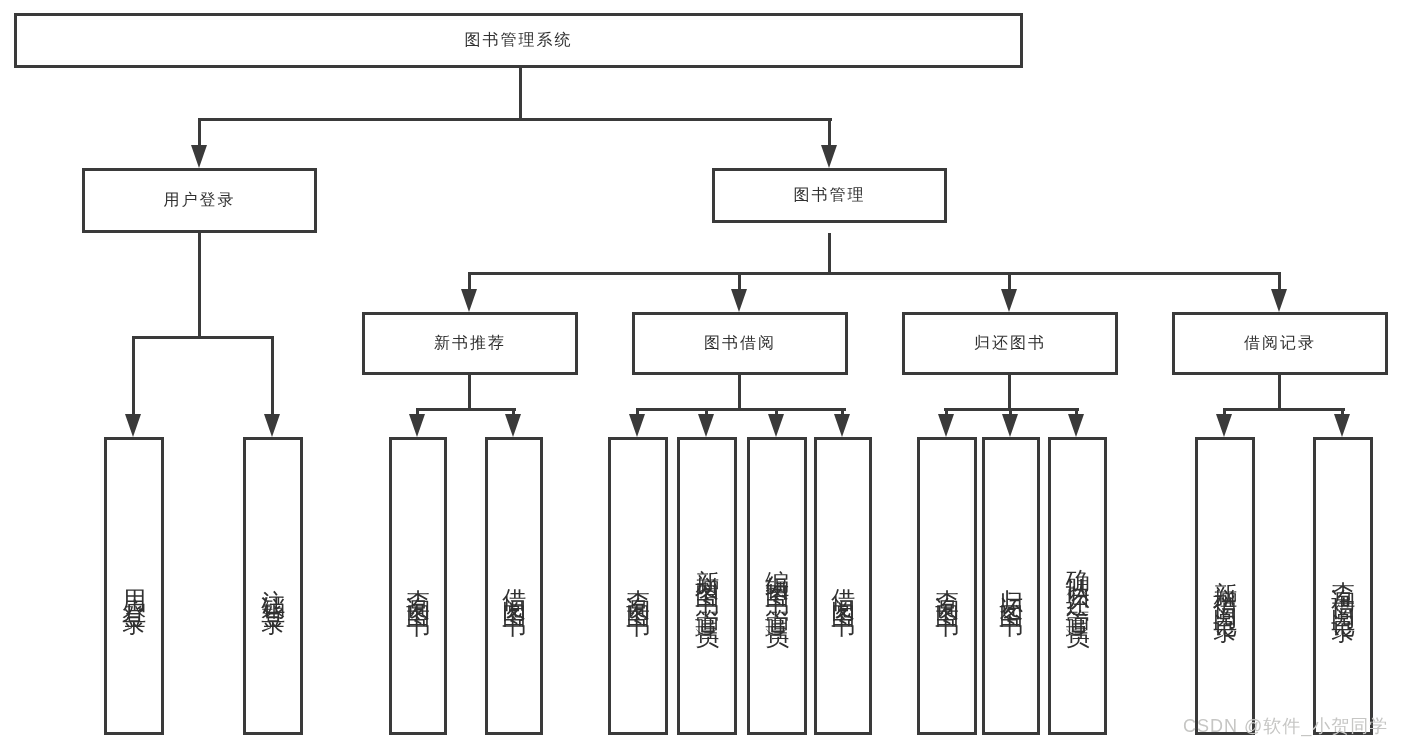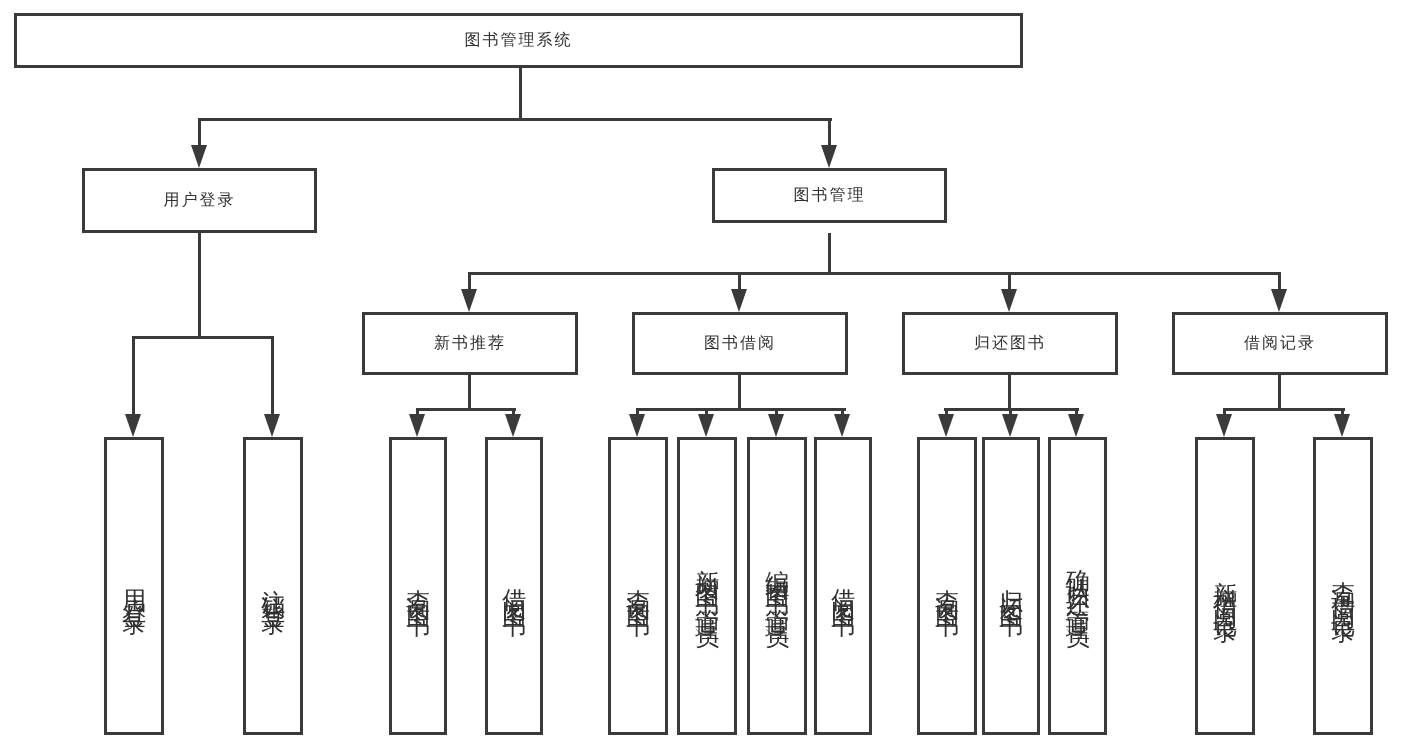--- a/index.html
+++ b/index.html
@@ -163,14 +163,15 @@
   <div class="arrow" style="left:1002px;top:414px"></div>
   <div class="arrow" style="left:1068px;top:414px"></div>
 
   <div class="line" style="left:1278px;top:375px;width:3px;height:36px"></div>
   <div class="line" style="left:1223px;top:408px;width:122px;height:3px"></div>
   <div class="line" style="left:1223px;top:408px;width:3px;height:12px"></div>
   <div class="line" style="left:1341px;top:408px;width:3px;height:12px"></div>
   <div class="arrow" style="left:1216px;top:414px"></div>
   <div class="arrow" style="left:1334px;top:414px"></div>
 
+  <div class="watermark">CSDN @软件_小贺同学</div>
 
 </div>
 
 </body></html>

